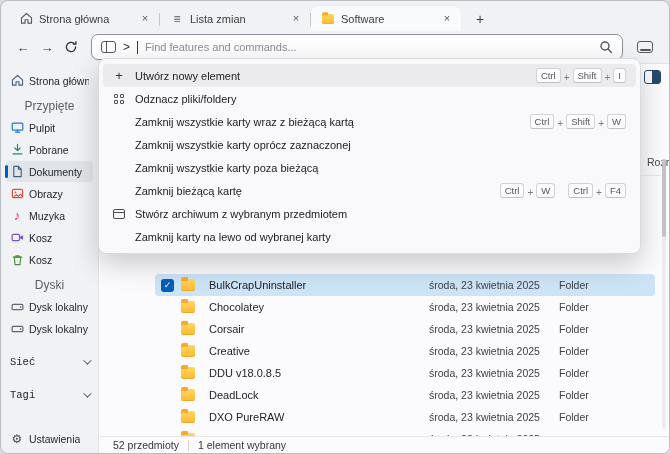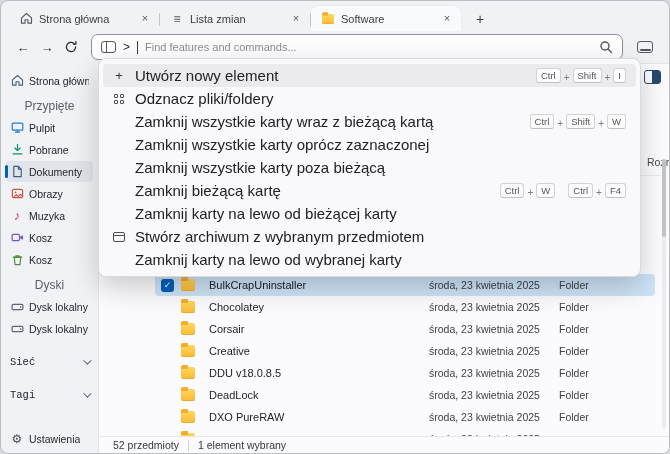--- a/index.html
+++ b/index.html
@@ -65,21 +65,21 @@
   .vscroll-thumb { position:absolute; top:0; left:0; right:0; height:78px; border-radius:2px; background:#c2c4c8; }
   .statusbar { position:absolute; left:0; right:0; bottom:0; height:17px; display:flex; align-items:center; gap:9px; padding:0 14px; border-top:1px solid #e6e7ea; background:#fbfbfd; font-size:10.5px; color:#33363b; }
   .status-divider { width:1px; height:11px; background:#d2d4d8; }
 
   
   .palette { position:absolute; left:97px; top:57px; width:543px; background:#f9f9fb; border:1px solid #d9dadd; border-radius:8px; box-shadow:0 10px 28px rgba(0,0,0,.20); padding:5px 4px; z-index:30; }
   .palette-item { height:23px; display:flex; align-items:center; gap:8px; padding:0 10px 0 8px; border-radius:4px; }
   .palette-item.hover { background:#ebebee; }
   .pi-icon { width:16px; flex:none; display:flex; align-items:center; justify-content:center; color:#333; }
   .pi-plus { font-size:13px; line-height:1; }
-  .pi-label { flex:1; font-size:15px; color:#202226; white-space:nowrap; overflow:hidden; }
+  .pi-label { flex:1; font-size:11px; color:#202226; white-space:nowrap; overflow:hidden; }
   .grid-icon { display:grid; grid-template-columns:4px 4px; grid-template-rows:4px 4px; gap:2px; }
   .grid-icon span { border:1px solid #4a4d52; border-radius:1px; }
   .archive-icon { width:12px; height:10px; border:1.2px solid #4a4d52; border-radius:2px; position:relative; }
   .archive-icon::after { content:""; position:absolute; left:-1px; right:-1px; top:2px; border-top:1.2px solid #4a4d52; }
   .shortcut { display:flex; align-items:flex-end; gap:3px; flex:none; }
   .plus-sep { color:#7a7d82; font-size:10px; }
   .group-gap { width:7px; }
   kbd { background:#fcfcfd; border:1px solid #d1d3d6; border-bottom-color:#bfc1c5; border-radius:3px; padding:0 4px; height:15px; line-height:14px; font-family:"Liberation Sans",sans-serif; font-size:9.5px; color:#55585c; min-width:12px; text-align:center; display:inline-block; }
 </style>
 </head>
@@ -400,24 +400,20 @@
         <kbd>Ctrl</kbd>
         <span class="plus-sep">+</span>
         <kbd>W</kbd>
         <span class="group-gap"></span>
         <kbd>Ctrl</kbd>
         <span class="plus-sep">+</span>
         <kbd>F4</kbd>
       </span>
     </div>
 
-    <div class="palette-item">
-      <span class="pi-icon"></span>
-      <span class="pi-label">Zamknij karty na lewo od bieżącej karty</span>
-    </div>
 
     <div class="palette-item">
       <span class="pi-icon">
           <span class="archive-icon"></span>
         </span>
       <span class="pi-label">Stwórz archiwum z wybranym przedmiotem</span>
     </div>
 
     <div class="palette-item">
       <span class="pi-icon"></span>

